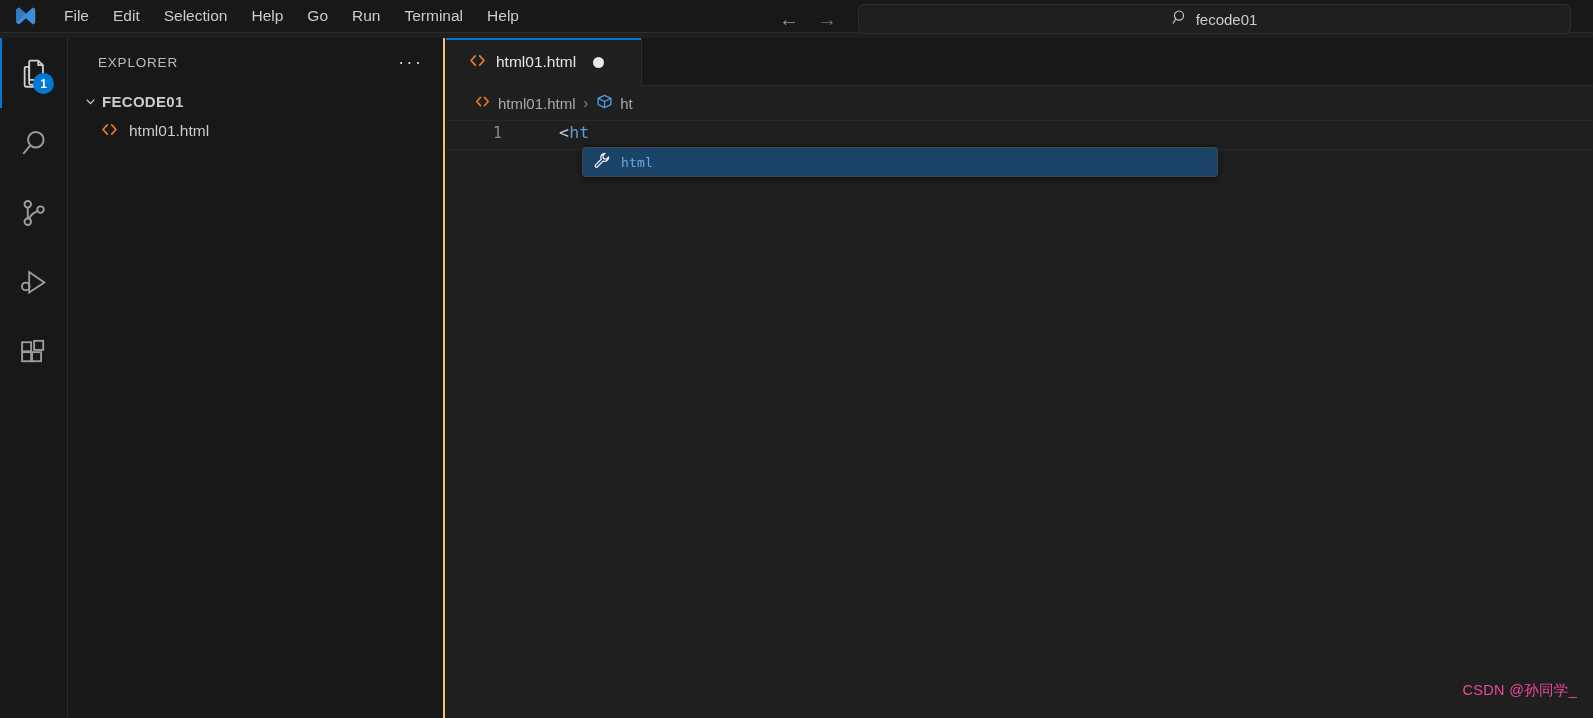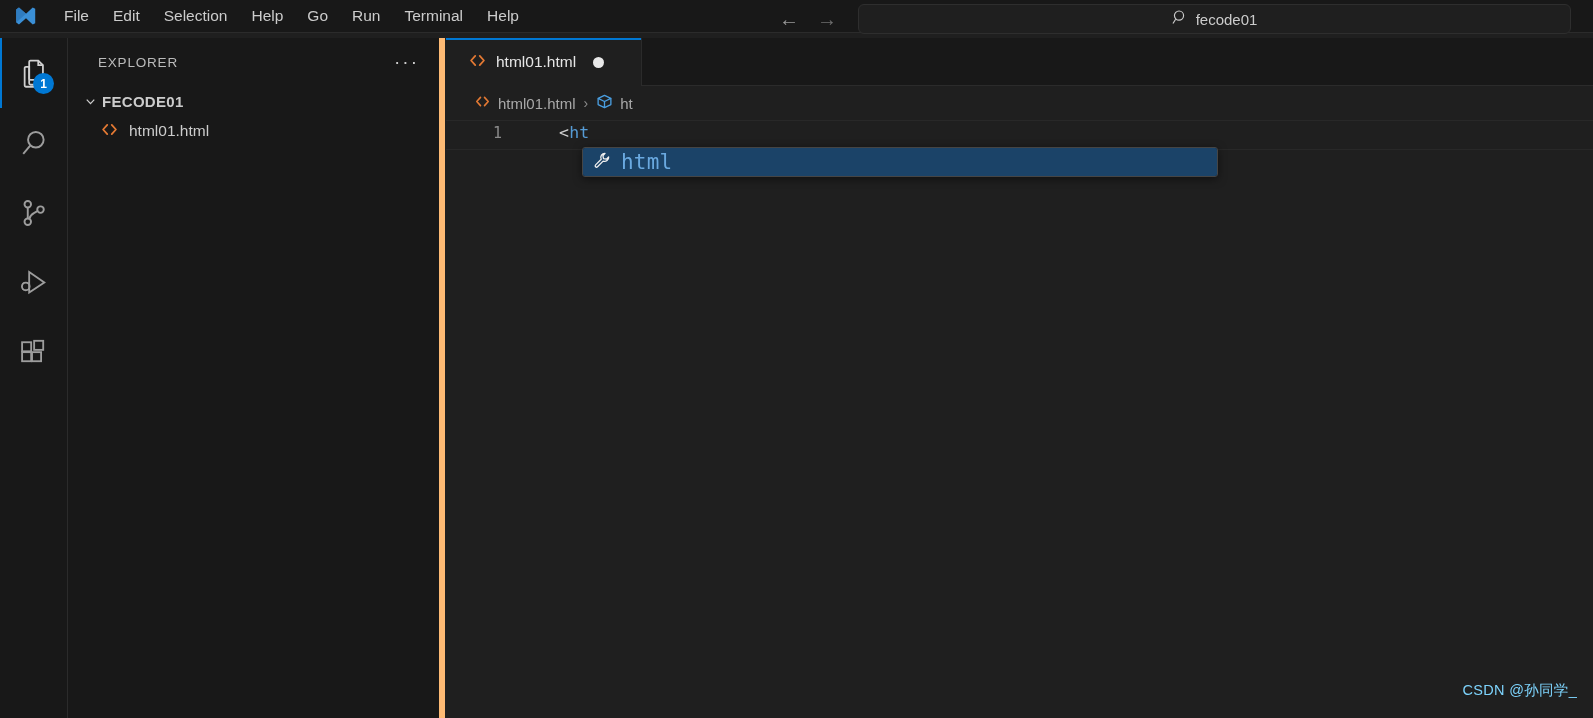--- a/index.html
+++ b/index.html
@@ -136,21 +136,21 @@
     line-height: 1;
   }
 
   
   .sidebar {
     position: absolute;
     top: 38px; left: 68px;
     width: 377px;
     height: 680px;
     background: #181818;
-    border-right: 6px solid #fdba74;
+    border-right: 2px solid #fdba74;
   }
   .sidebar-header {
     height: 48px;
     display: flex;
     align-items: center;
     justify-content: space-between;
     padding: 0 16px 0 30px;
   }
   .sidebar-title {
     font-size: 13.5px;
@@ -320,32 +320,32 @@
     height: 28px;
     display: flex;
     align-items: center;
     gap: 10px;
     padding-left: 10px;
     background: #1b4368;
     cursor: pointer;
   }
   .suggest-label {
     font-family: "DejaVu Sans Mono", monospace;
-    font-size: 21px;
+    font-size: 13px;
     color: #6aa9e0;
     letter-spacing: 0.2px;
   }
 
   
   .watermark {
     position: absolute;
     right: 16px;
     bottom: 18px;
     font-size: 14.5px;
-    color: #7dd3fc;
+    color: #ec4899;
     letter-spacing: 0.3px;
     user-select: none;
   }
 </style>
 </head>
 <body>
 
 <div id="app">
 
   <div class="titlebar">

